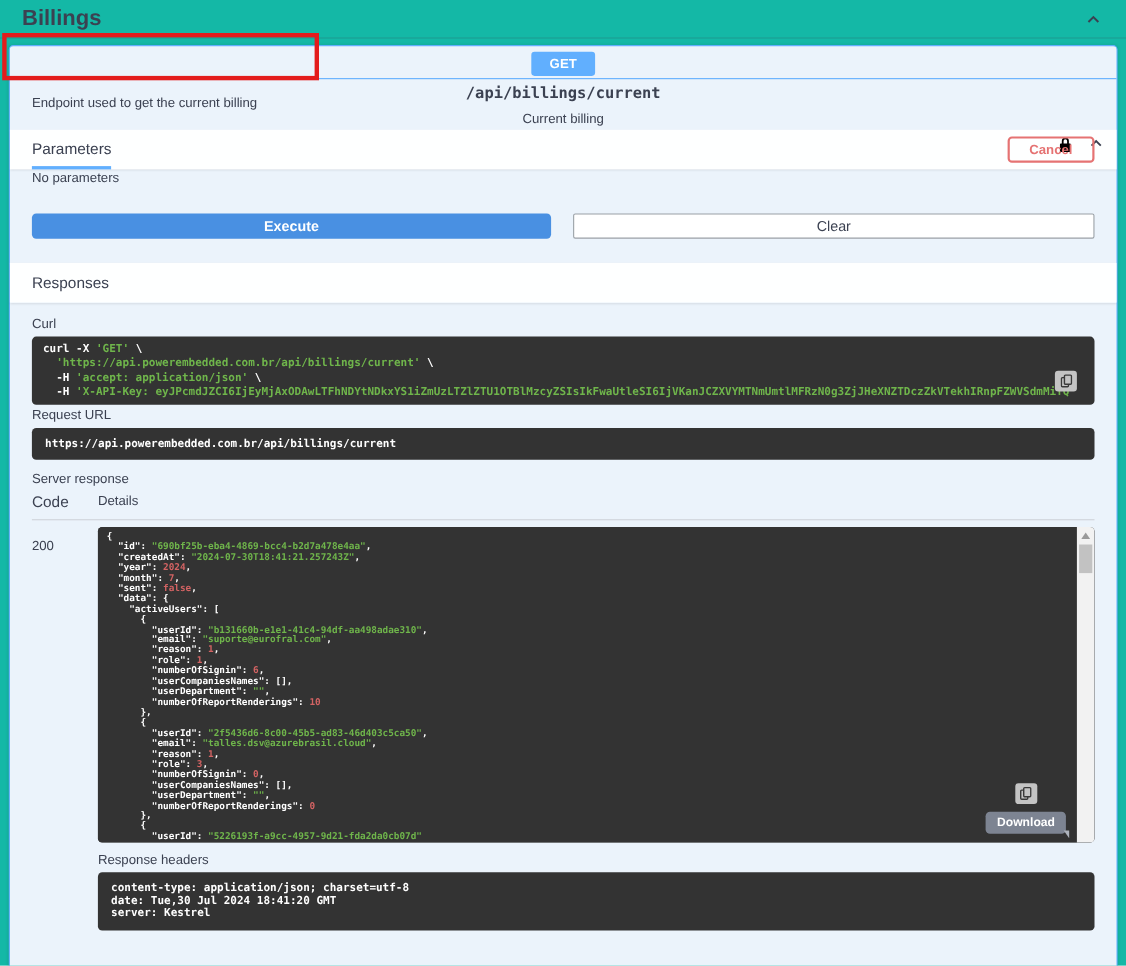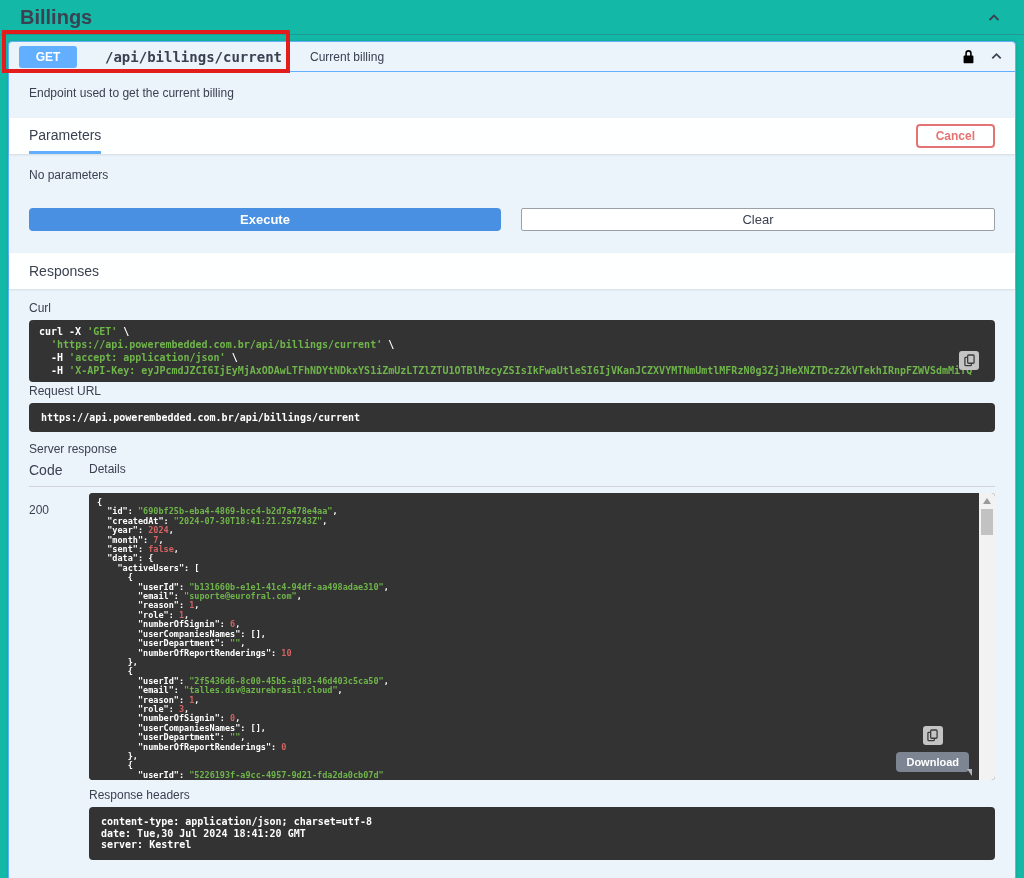--- a/index.html
+++ b/index.html
@@ -9,22 +9,22 @@
 
   
   .tag-row { display:flex; align-items:center; justify-content:space-between;
              padding:6px 22px 5px 20px; border-bottom:1px solid rgba(59,65,81,.25); }
   .tag-title { font-size:20px; font-weight:bold; color:#3b4151; }
   .chev { width:16px; height:16px; display:inline-block; cursor:pointer; }
 
   
   .opblock { margin:6px 8px 0; border:1px solid #61affe; border-radius:4px;
              background:#ebf3fb; box-shadow:0 0 3px rgba(0,0,0,.12); min-height:840px; }
-  .opblock-header { display:flex; align-items:center; gap:28px; padding:5px 10px;
-                    border-bottom:1px solid #61affe; height:30px; }
+  .opblock-header { display:flex; align-items:center; gap:8px; padding:5px 10px;
+                    border-bottom:1px solid #61affe; height:30px;flex-direction:column; }
   .method-badge { background:#61affe; color:#fff; font-weight:bold; font-size:12px;
                   width:58px; text-align:center; padding:4px 0; border-radius:3px; }
   .op-path { font-family:"DejaVu Sans Mono", monospace; font-weight:bold; font-size:14px; color:#3b4151; }
   .op-summary { font-size:12px; color:#3b4151; }
   .op-right { margin-left:auto; display:flex; align-items:center; gap:14px; }
 
   .red-box { position:absolute; left:2px; top:30px; width:288px; height:43px;
              border:4px solid #e31c1c; z-index:6; pointer-events:none; }
 
   .op-desc { padding:14px 20px 18px; font-size:12px; color:#3b4151; }
@@ -32,21 +32,21 @@
   
   .section-header { display:flex; align-items:center; justify-content:space-between;
                     background:rgba(255,255,255,.95); padding:0 20px; height:36px;
                     box-shadow:0 1px 2px rgba(0,0,0,.1); }
   .tab-item { font-size:14px; color:#3b4151; height:100%; display:flex; align-items:center;
               border-bottom:3px solid #61affe; cursor:pointer; }
   .btn-cancel { background:transparent; border:2px solid #e57373; color:#e57373;
                 border-radius:4px; padding:3px 18px; font-size:12px; font-weight:bold; cursor:pointer; }
   .sec-title { font-size:14px; color:#3b4151; }
 
-  .no-params { padding:14px 20px 26px; font-size:12px; color:#3b4151; }
+  .no-params { padding:0 20px 26px; font-size:12px; color:#3b4151; }
 
   .exec-row { display:flex; gap:20px; padding:0 20px 22px; }
   .btn-execute { flex:1; background:#4990e2; border:none; color:#fff; font-weight:bold;
                  font-size:13px; padding:4px 0; border-radius:4px; cursor:pointer; }
   .btn-clear { flex:1; background:#fff; border:1px solid #9aa0a6; color:#3b4151;
                font-size:13px; padding:3px 0; border-radius:2px; cursor:pointer; }
 
   
   .responses-body { padding:12px 20px 0; }
   .blk-label { font-size:12px; color:#3b4151; margin-bottom:5px; }

